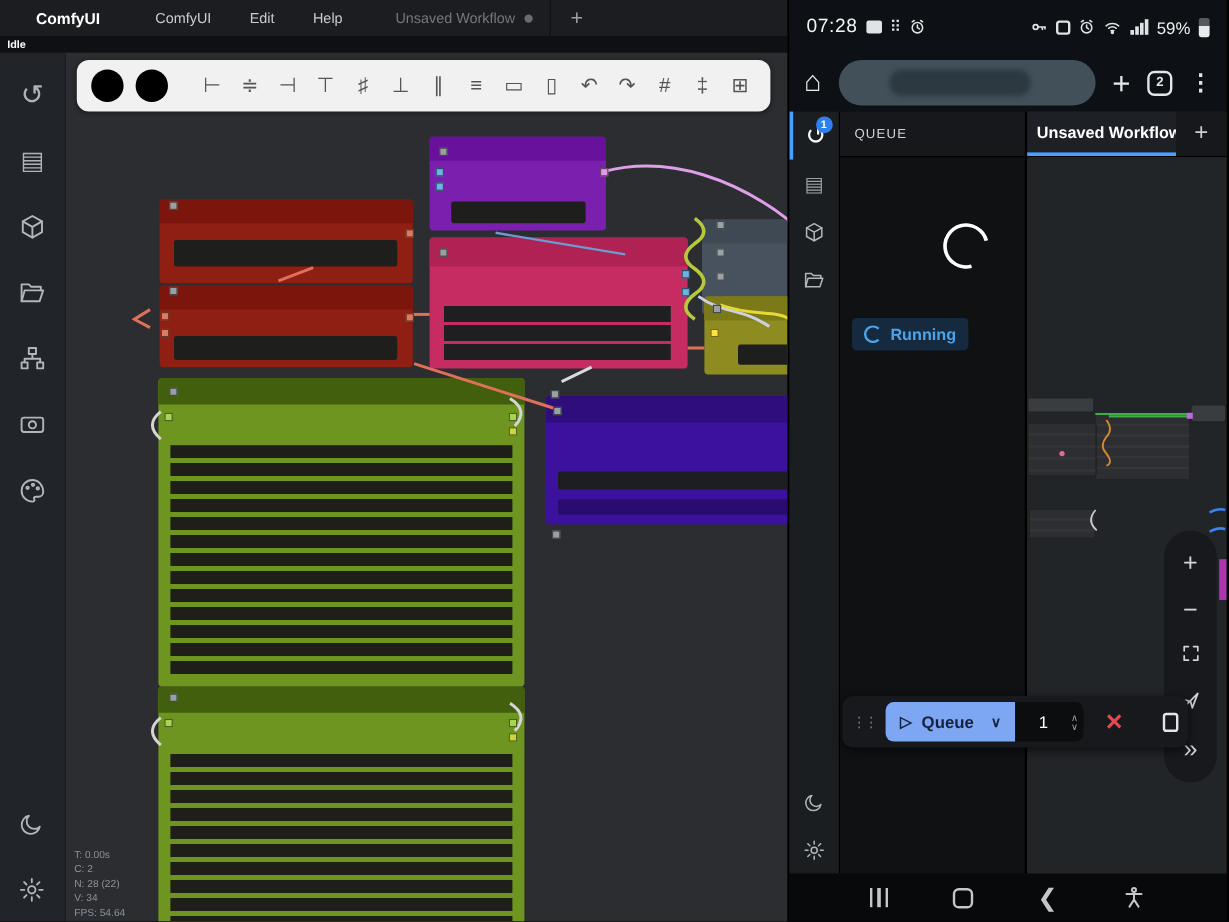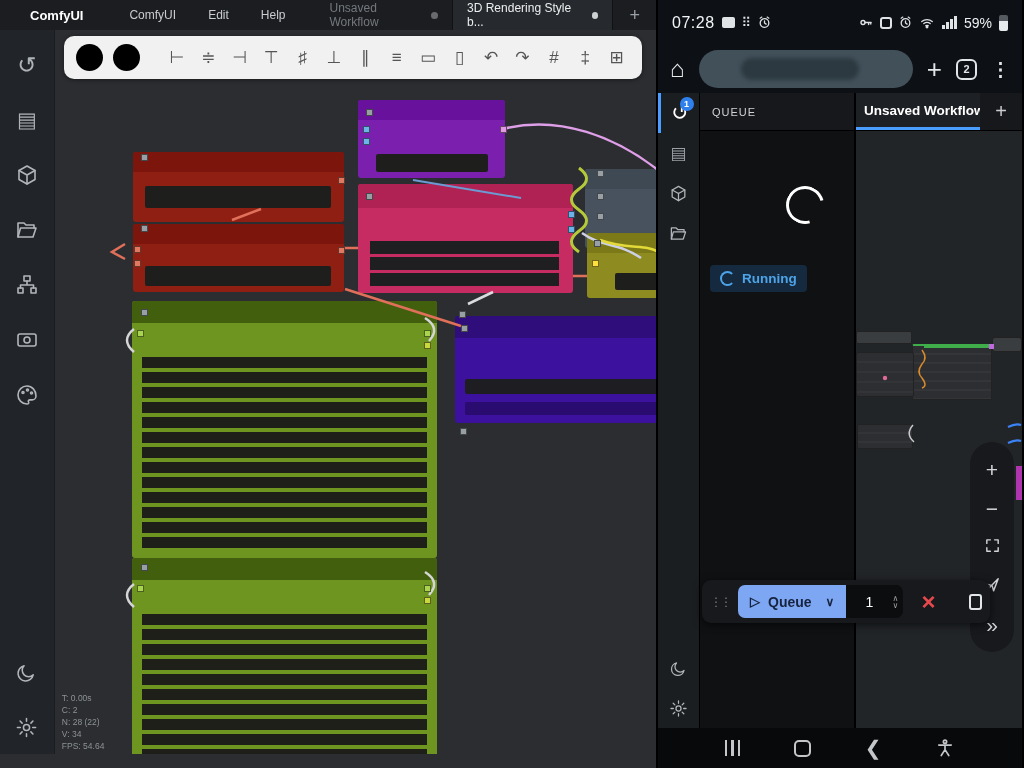--- a/index.html
+++ b/index.html
@@ -111,26 +111,25 @@
     <div class="menubar">
       <span class="logo">ComfyUI</span>
       <span class="menu">ComfyUI</span>
       <span class="menu">Edit</span>
       <span class="menu">Help</span>
       <div class="tabstrip">
         <div class="mtab inactive">
           <span>Unsaved Workflow</span>
           <span class="mdot"></span>
         </div>
-        <div class="mtab active">
-          <span>3D Rendering Style b...</span>
-          <span class="mdot"></span>
-        </div>
       </div>
       <span class="newtab">+</span>
+    </div>
+    <div class="idlebar">
+      <span>Idle</span>
     </div>
 
     <div class="dbody">
       <div class="dsidebar">
         <span class="sideicon">↺</span>
         <span class="sideicon" style="font-size:21px;">▤</span>
         <span class="sideicon">
           <svg class="icon-svg" width="24" height="24" viewBox="0 0 24 24">
               <path d="M12 3l8 4.5v9L12 21l-8-4.5v-9z"></path>
               <path d="M4 7.5l8 4.5 8-4.5M12 12v9"></path>

